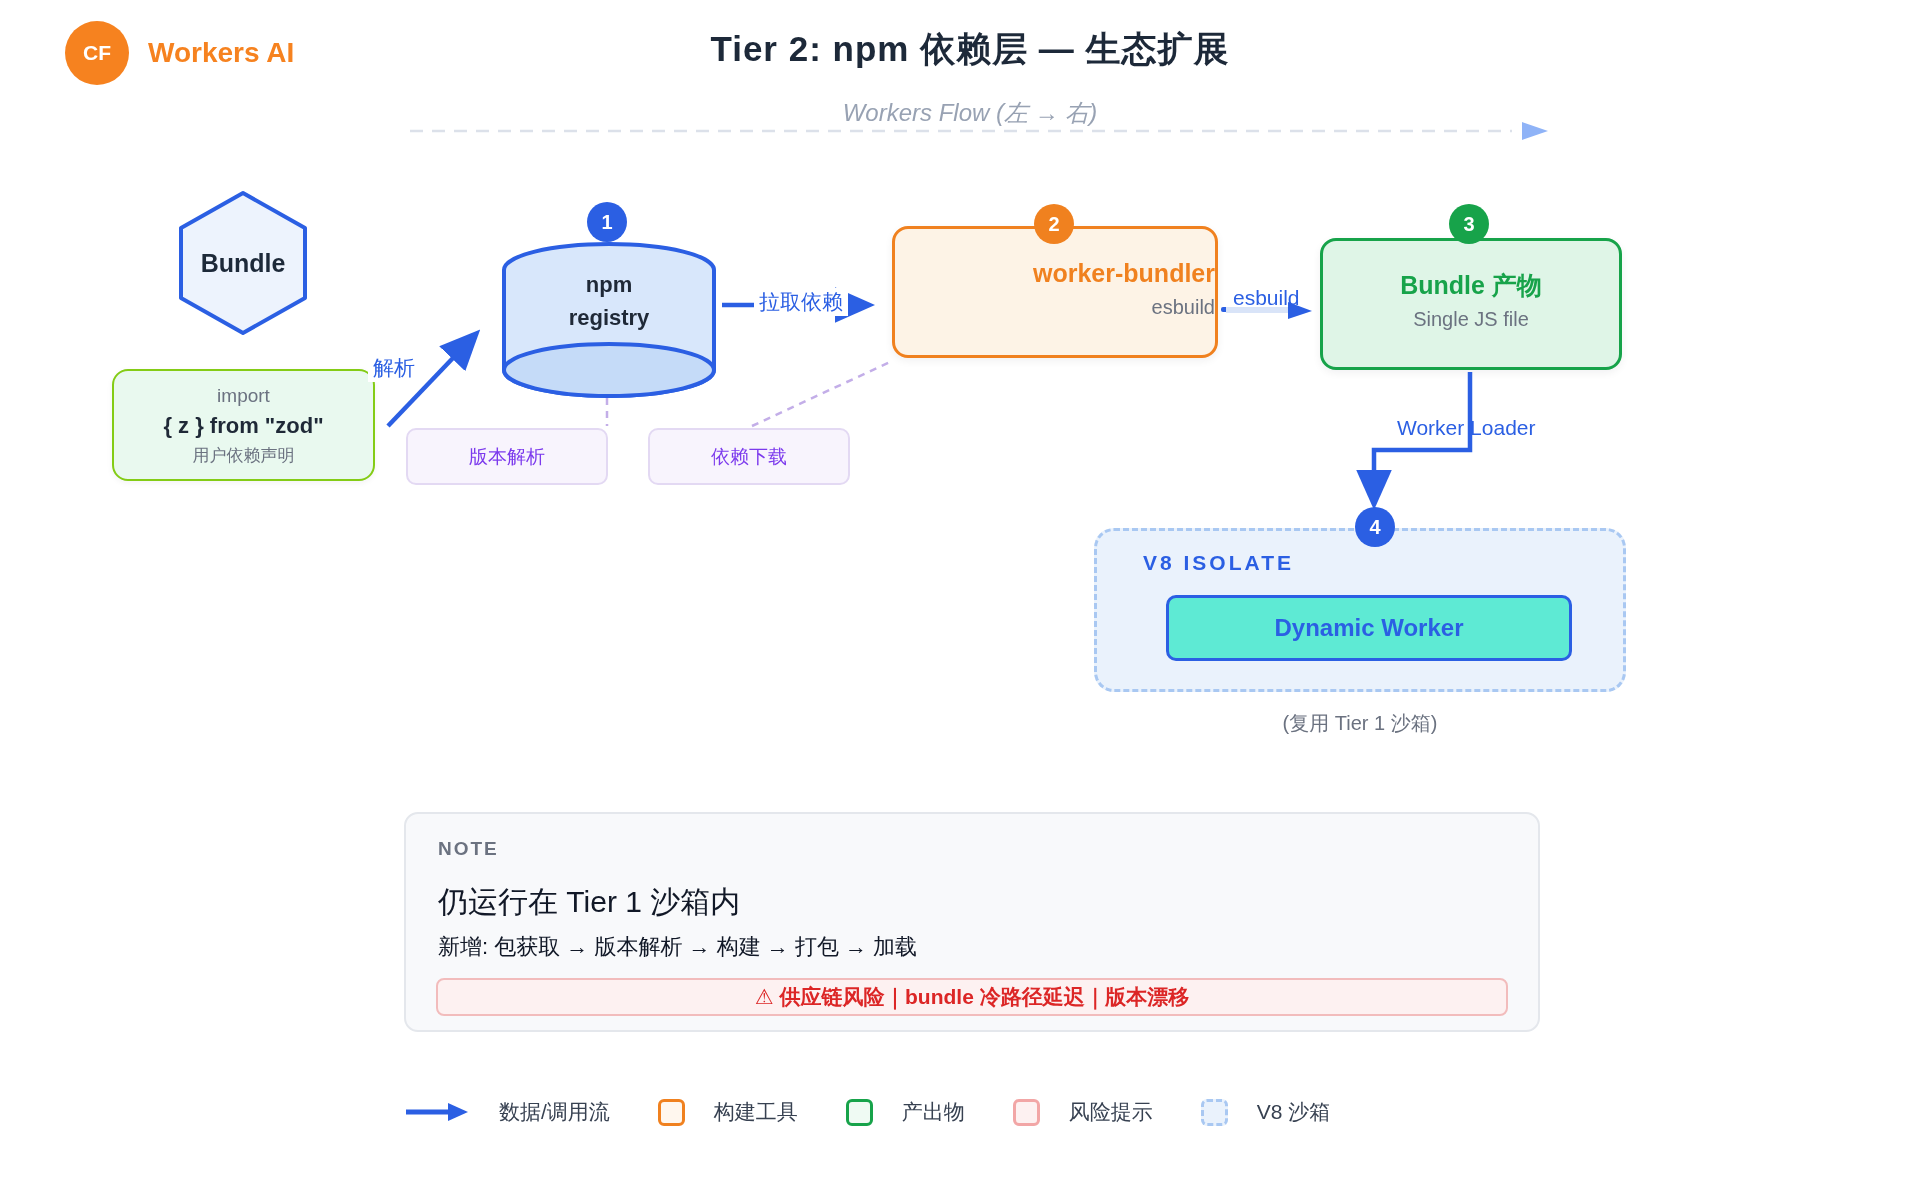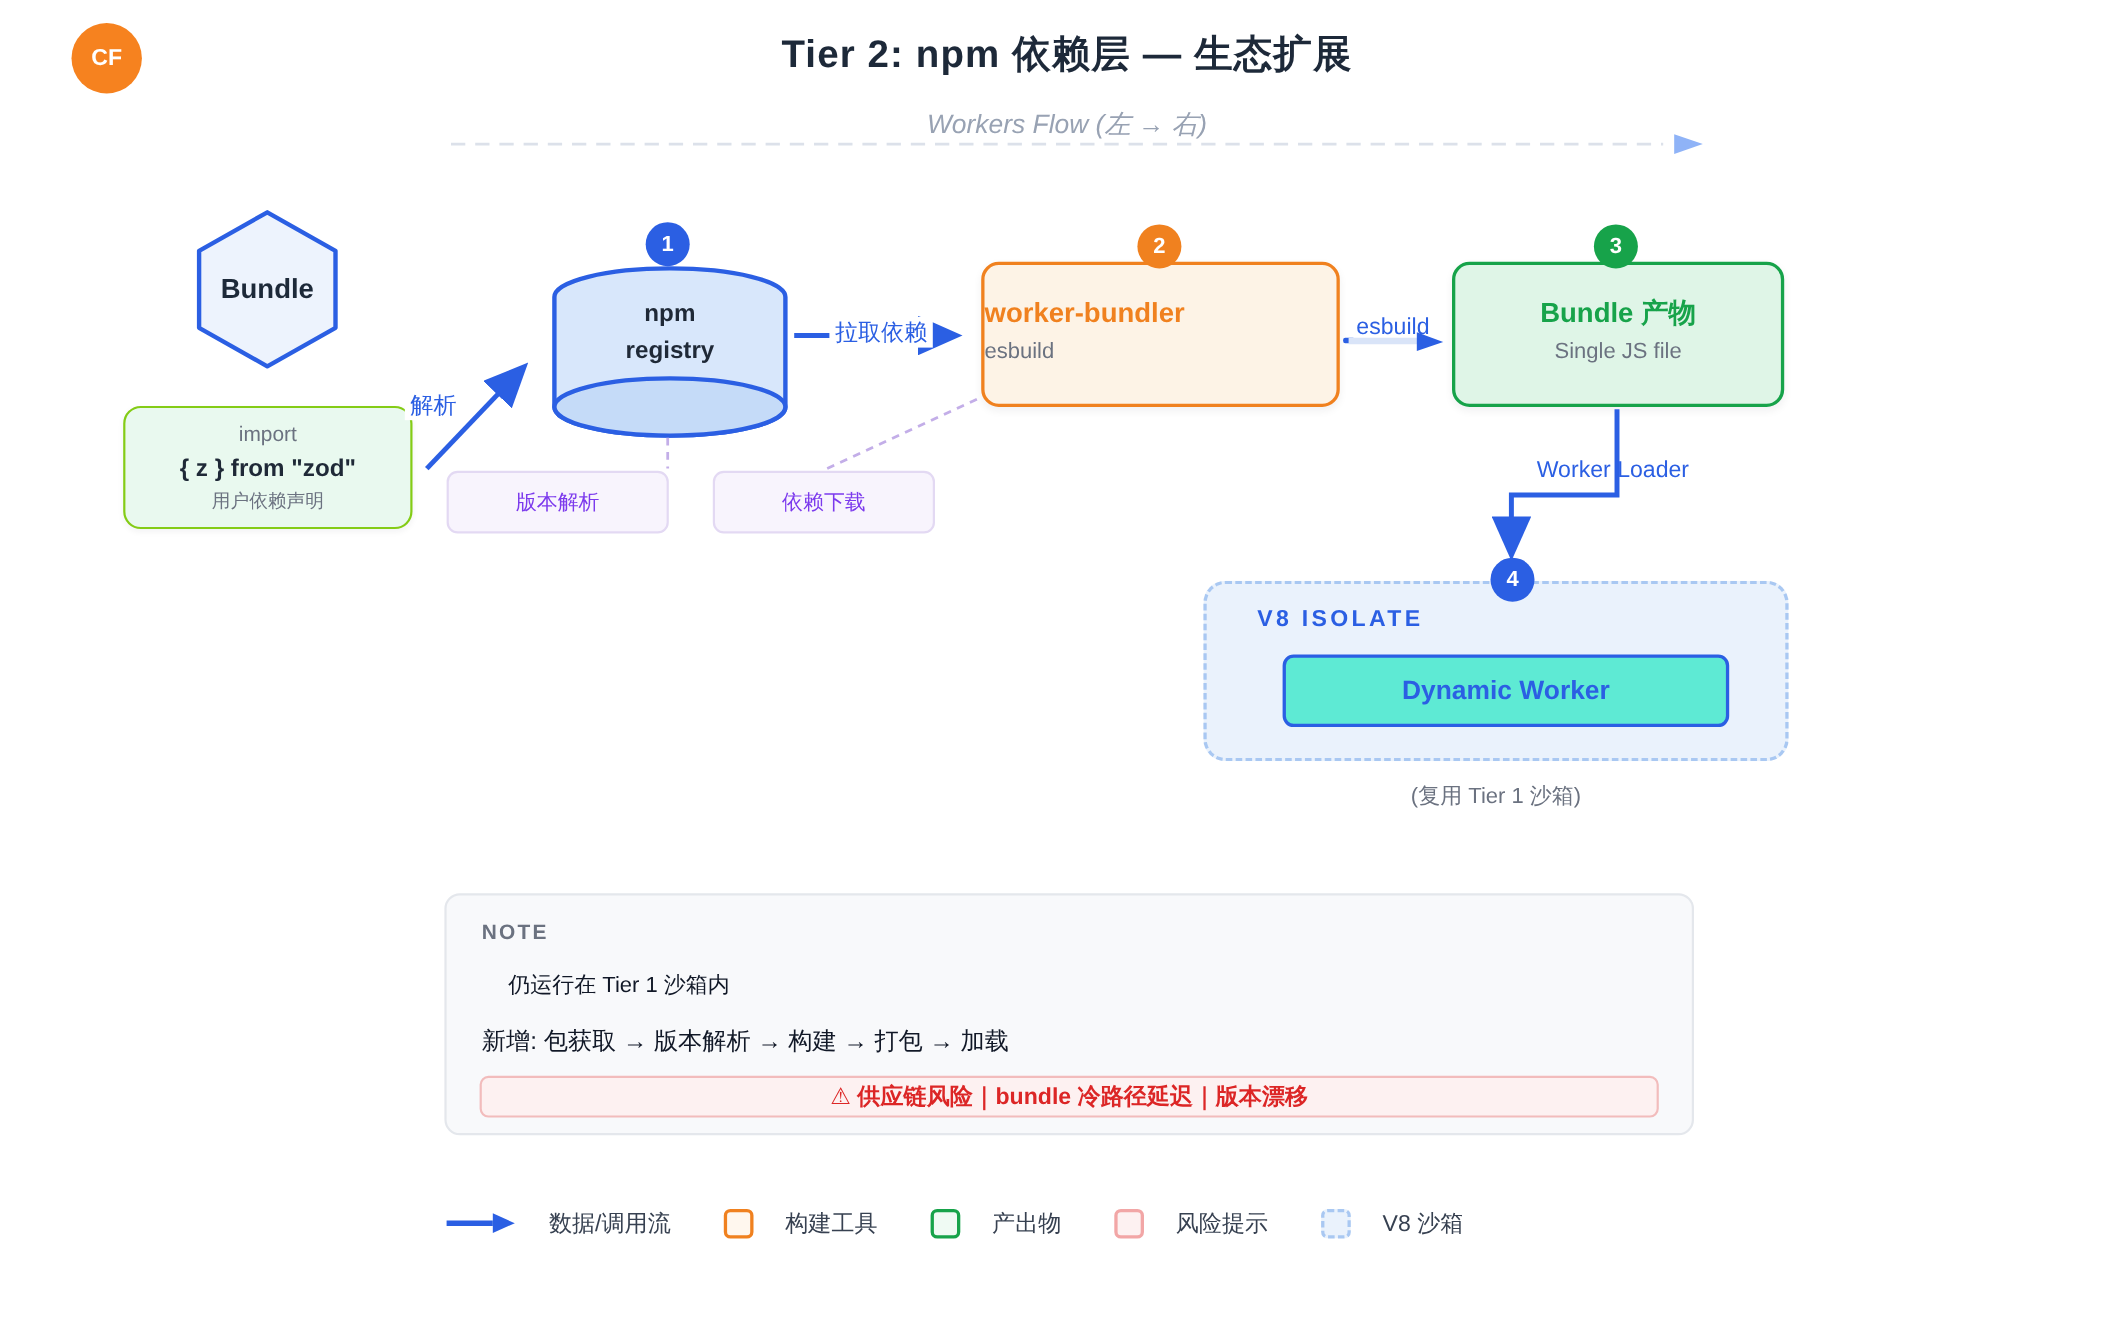--- a/index.html
+++ b/index.html
@@ -40,22 +40,22 @@
   .import-box .l1 { font-size:19px; color:#6B7280; line-height:28px; }
   .import-box .l2 { font-size:22px; font-weight:bold; color:#1F2937; line-height:32px; }
   .import-box .l3 { font-size:17px; color:#6B7280; line-height:27px; }
 
   
   .cyl-wrap { position:absolute; left:500px; top:216px; width:218px; height:190px; z-index:2; }
   .cyl-text { position:absolute; left:500px; top:268px; width:218px; z-index:3; text-align:center;
               font-size:22px; font-weight:bold; color:#1F2937; line-height:33px; }
 
   
-  .bundler-box { position:absolute; left:892px; top:238px; width:326px; height:132px; z-index:2;
-                 background:#FDF3E6; border:3px solid #F0811F; border-radius:16px; text-align:left;
+  .bundler-box { position:absolute; left:892px; top:226px; width:326px; height:132px; z-index:2;
+                 background:#FDF3E6; border:3px solid #F0811F; border-radius:16px; text-align:right;
                  padding-top:26px; box-shadow:0 3px 8px rgba(16,24,40,.06); }
   .bundler-box .t { font-size:25px; font-weight:bold; color:#F0811F; line-height:36px; }
   .bundler-box .s { font-size:20px; color:#6B7280; line-height:33px; }
 
   .bundle-box { position:absolute; left:1320px; top:238px; width:302px; height:132px; z-index:2;
                 background:#DFF5E7; border:3px solid #17A34A; border-radius:16px; text-align:center;
                 padding-top:26px; box-shadow:0 3px 8px rgba(16,24,40,.06); }
   .bundle-box .t { font-size:25px; font-weight:bold; color:#17A34A; line-height:36px; }
   .bundle-box .s { font-size:20px; color:#6B7280; line-height:33px; }
 
@@ -77,21 +77,21 @@
              display:flex; align-items:center; justify-content:center;
              font-size:19px; color:#7C3AED; }
   .sub-version { left:406px; top:428px; }
   .sub-download { left:648px; top:428px; }
 
   
   .note-box { position:absolute; left:404px; top:812px; width:1136px; height:220px; z-index:2;
               background:#F8F9FB; border:2px solid #E4E7EC; border-radius:14px; }
   .note-label { position:absolute; left:32px; top:24px; font-size:19px; font-weight:bold;
                 color:#6B7280; letter-spacing:2px; }
-  .note-line1 { position:absolute; left:32px; top:68px; font-size:20px; color:#111827;margin-left:24px; }
+  .note-line1 { position:absolute; left:32px; top:68px; font-size:30px; color:#111827; }
   .note-line2 { position:absolute; left:32px; top:118px; font-size:22px; color:#111827; }
   .note-warning { position:absolute; left:30px; top:164px; width:1072px; height:38px;
                   background:#FDF1F1; border:2px solid #F2BCBC; border-radius:8px;
                   display:flex; align-items:center; justify-content:center;
                   font-size:21px; font-weight:bold; color:#DC2626; }
 
   
   .legend { position:absolute; left:404px; top:1086px; height:52px; z-index:2;
             display:flex; align-items:center; gap:48px; }
   .legend-item { display:flex; align-items:center; gap:29px; }
@@ -105,20 +105,21 @@
   
   .connectors { position:absolute; left:0; top:0; width:1920px; height:1200px;
                 z-index:5; pointer-events:none; }
 </style>
 </head>
 <body>
 
 <div class="canvas">
 
   <div class="logo">CF</div>
+  <div class="brand">Workers AI</div>
   <div class="title">Tier 2: npm 依赖层 — 生态扩展</div>
   <div class="subtitle">Workers Flow (左 → 右)</div>
 
   <div class="hex-wrap">
     <svg width="130" height="146" viewBox="0 0 130 146">
       <polygon points="65,3 127,38 127,108 65,143 3,108 3,38" fill="#EDF3FD" stroke="#2B5FE3" stroke-width="4" stroke-linejoin="round"></polygon>
     </svg>
     <div class="hex-label">Bundle</div>
   </div>
 

